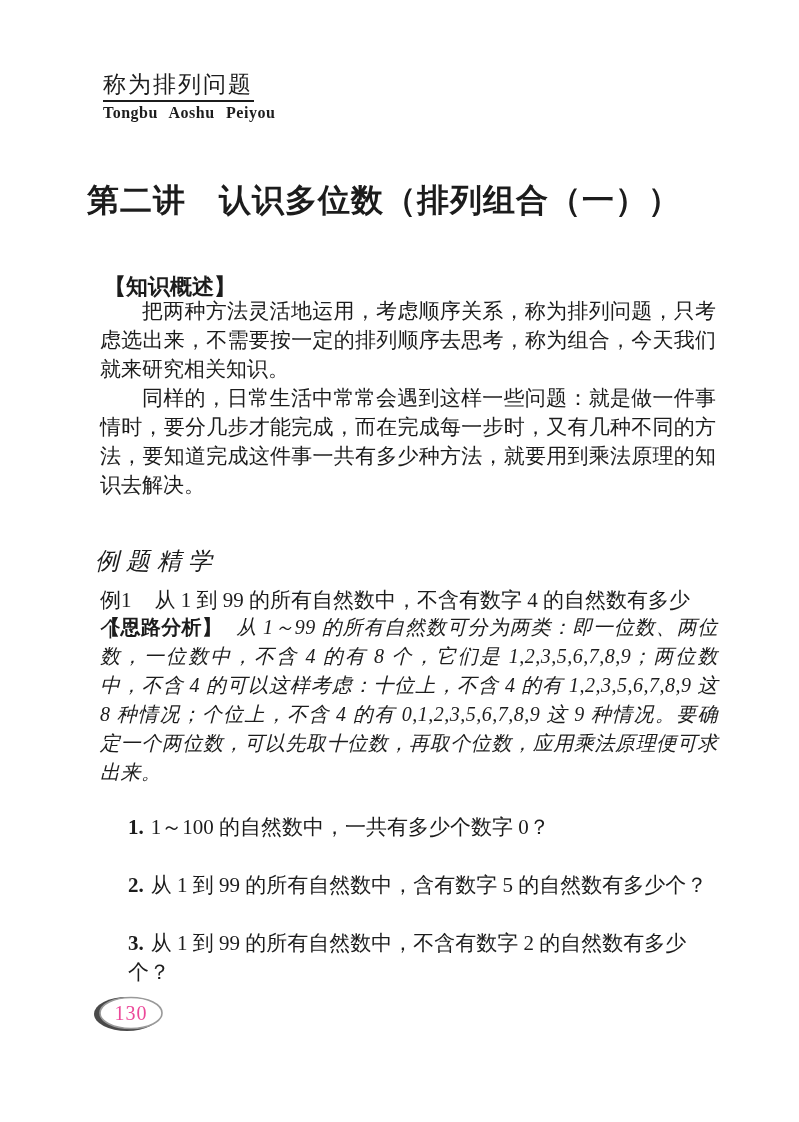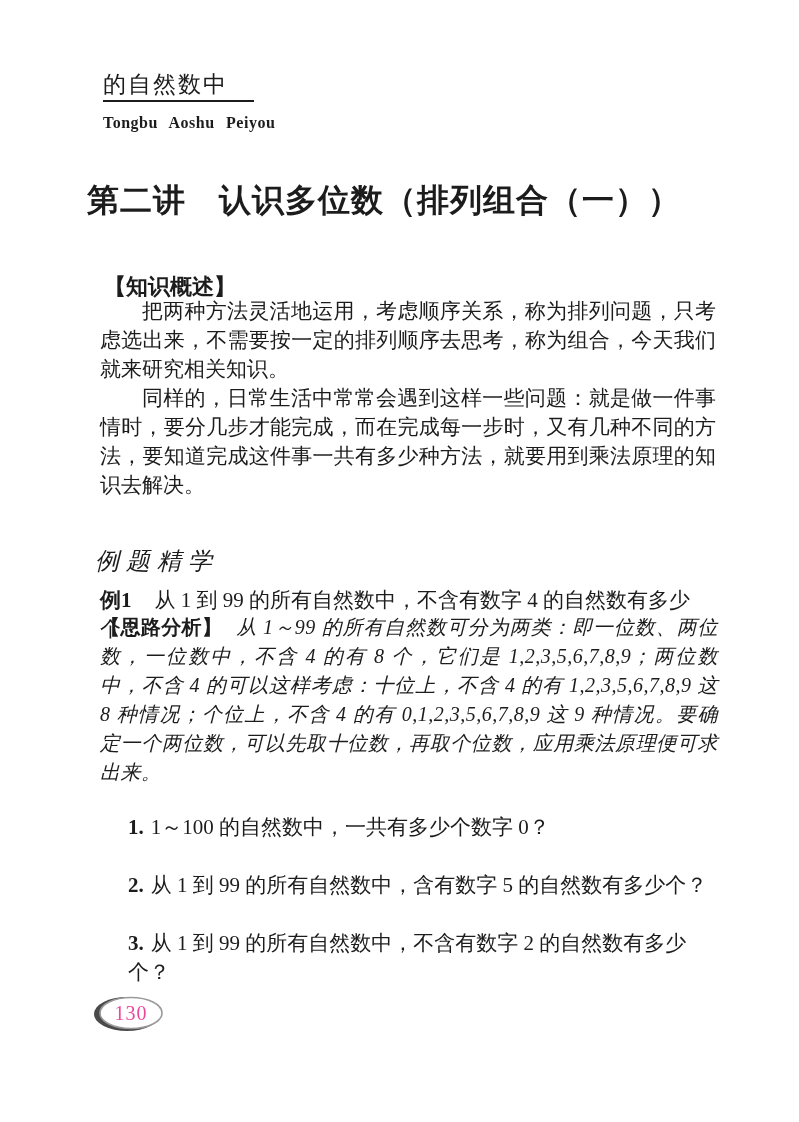--- a/index.html
+++ b/index.html
@@ -15,21 +15,21 @@
     background: #ffffff;
     font-family: "Liberation Serif", "DejaVu Serif", serif;
     color: #1c1c1c;
     overflow: hidden;
   }
 
   
   .brand { position: absolute; left: 103px; top: 72px; }
   .brand-cn { font-size: 23px; letter-spacing: 2px; line-height: 26px; }
   .brand-rule { width: 151px; height: 2px; background: #1c1c1c; margin-top: 2px; }
-  .brand-en { font-size: 16px; font-weight: bold; word-spacing: 7px; margin-top: 12px; letter-spacing: 0.5px; text-align: right; }
+  .brand-en { font-size: 16px; font-weight: bold; word-spacing: 7px; margin-top: 2px; letter-spacing: 0.5px; text-align: right; }
 
   
   .title {
     position: absolute; top: 179px; left: 0; width: 768px;
     margin: 0; text-align: center;
     font-size: 32px; font-weight: bold; letter-spacing: 1px;
   }
 
   
   .kn-heading {
@@ -52,21 +52,21 @@
     font-style: italic;
   }
   .h-example { top: 545px; }
   .h-practice { top: 771px; }
 
   
   .example-line {
     position: absolute; left: 100px; top: 586px; width: 616px;
     font-size: 21px; line-height: 29px;
   }
-  .example-label { font-weight: bold; margin-right: 1.1em; margin-top: 20px; }
+  .example-label { font-weight: normal; margin-right: 1.1em; margin-top: 20px; }
 
   .analysis {
     position: absolute; left: 100px; top: 613px; width: 618px;
     font-size: 20px; line-height: 29px; text-align: justify;
   }
   .analysis-label { font-weight: bold; margin-right: 0.7em; }
   .analysis-text { font-style: italic; letter-spacing: 0.5px; }
 
   
   .practice {
@@ -86,21 +86,21 @@
     text-align: center; font-size: 20px; line-height: 36px;
     letter-spacing: 1px; color: #ec4899;
   }
 </style>
 </head>
 <body>
 
 <div class="page">
 
   <header class="brand">
-    <div class="brand-cn">的自然数中</div>
+    <div class="brand-cn">称为排列问题</div>
     <div class="brand-rule"></div>
     <div class="brand-en">Tongbu  Aoshu  Peiyou</div>
   </header>
 
   <h1 class="title">第二讲　认识多位数（排列组合（一））</h1>
 
   <h2 class="kn-heading">【知识概述】</h2>
   <section class="kn-body">
     <p>把两种方法灵活地运用，考虑顺序关系，称为排列问题，只考虑选出来，不需要按一定的排列顺序去思考，称为组合，今天我们就来研究相关知识。</p>
     <p>同样的，日常生活中常常会遇到这样一些问题：就是做一件事情时，要分几步才能完成，而在完成每一步时，又有几种不同的方法，要知道完成这件事一共有多少种方法，就要用到乘法原理的知识去解决。</p>

